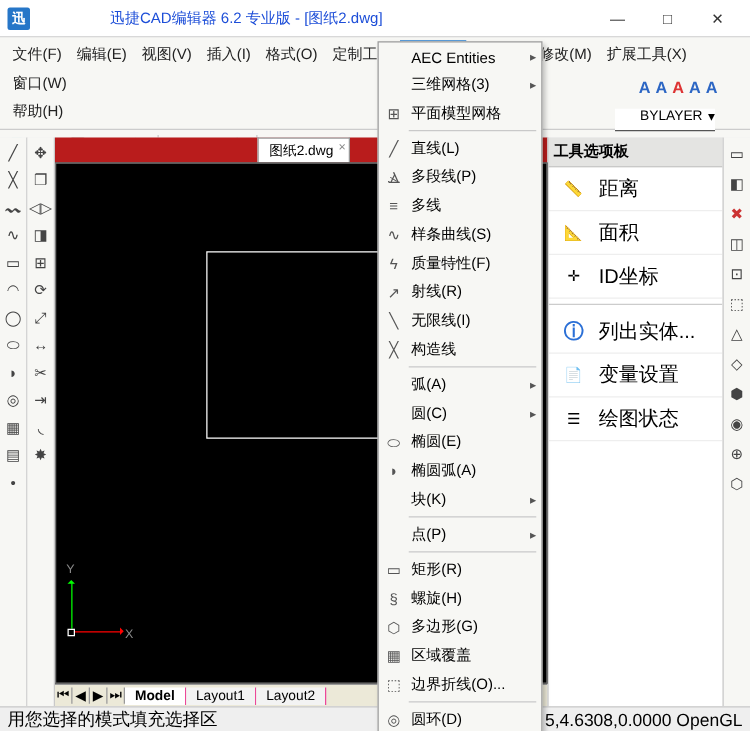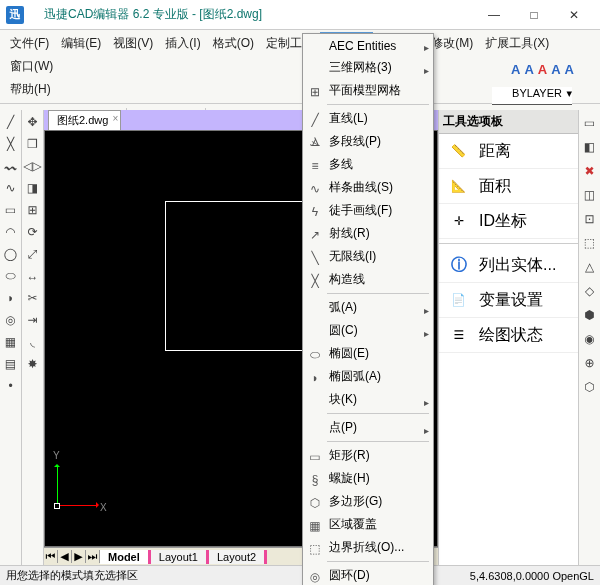--- a/index.html
+++ b/index.html
@@ -1,21 +1,21 @@
 <!DOCTYPE html>
 <html><head>
 <meta charset="utf-8">
 <style>
   * { box-sizing: border-box; margin: 0; padding: 0; font-family: "Microsoft YaHei", SimSun, Arial, sans-serif; }
   body { width: 600px; height: 585px; background: #f0f0f0; overflow: hidden; position: relative; font-size: 12px; }
 
   
   .titlebar { height: 30px; background: #fff; display: flex; align-items: center; padding: 0 6px; border-bottom: 1px solid #ccc; }
   .titlebar .app-icon { width: 18px; height: 18px; background: #2676c8; color:#fff; font-weight:bold; font-size:11px; display:flex;align-items:center;justify-content:center; border-radius:2px; }
-  .titlebar .title-text { flex:1; padding-left:20px; font-size:12px; color:#0f766e; }
+  .titlebar .title-text { flex:1; padding-left:20px; font-size:12px; color:#1d4ed8;margin-left:44px; }
   .titlebar .win-btns { display:flex; }
   .titlebar .win-btn { width:40px; height:30px; display:flex; align-items:center; justify-content:center; color:#333; }
 
   
   .menubar { background:#f7f7f4; border-bottom:1px solid #ccc; padding:2px 4px; display:flex; flex-wrap:wrap; }
   .menu-item { padding:3px 6px; color:#222; white-space:nowrap; }
   .menu-item.active { background:#d6e6fa; border:1px solid #5a9bd8; padding:2px 5px; }
 
   
   .toolbar { background:#f7f7f4; border-bottom:1px solid #c9c9c9; padding:2px 4px; display:flex; align-items:center; gap:2px; height:26px; }
@@ -26,55 +26,55 @@
   .layer-combo { width:130px; height:20px; border:1px solid #999; background:#fff; font-size:11px; display:flex; align-items:center; padding:0 4px; color:#333; }
   .layer-combo .icons { display:flex; gap:2px; font-size:10px; }
   .bylayer-combo { position:absolute; right:28px; top:87px; width:80px; height:18px; border-bottom:1px solid #555; font-size:11px; display:flex; justify-content:flex-end; padding-right:10px; background:#fff; }
 
   
   .workarea { position:absolute; top:110px; left:0; right:0; bottom:20px; display:flex; background:#f0f0f0; }
   .vtool { width:22px; background:#f7f7f4; border-right:1px solid #c9c9c9; display:flex; flex-direction:column; align-items:center; gap:2px; padding-top:2px; }
   .vtool .tb-btn { width:20px; height:20px; font-size:12px; }
 
   .doc-zone { flex:1; display:flex; flex-direction:column; }
-  .doc-tabs { height:20px; background:#c4b5fd; display:flex; align-items:flex-end; padding-left:4px; }
+  .doc-tabs { height:20px; background:#b91c1c; display:flex; align-items:flex-end; padding-left:4px;justify-content:center; }
   .doc-tab { background:#fff; border:1px solid #999; border-bottom:none; padding:2px 12px 2px 8px; font-size:11px; position:relative; }
   .doc-tab .x { position:absolute; right:2px; top:2px; font-size:10px; color:#888; }
 
   .canvas { flex:1; background:#000; position:relative; border:1px solid #777; margin:0 0 0 0; overflow:hidden; }
   .shape { position:absolute; border:1px solid #fff; }
   .axis-y { position:absolute; left:12px; bottom:40px; width:1px; height:40px; background:#0f0; }
   .axis-y::after{content:"";position:absolute;top:-5px;left:-3px;border:3px solid transparent;border-bottom-color:#0f0;}
   .axis-x { position:absolute; left:12px; bottom:40px; height:1px; width:40px; background:#f00; }
   .axis-x::after{content:"";position:absolute;right:-5px;top:-3px;border:3px solid transparent;border-left-color:#f00;}
   .axis-origin { position:absolute; left:9px; bottom:37px; width:6px;height:6px;border:1px solid #fff; background:#000; }
   .axis-ly { position:absolute; left:8px; bottom:85px; color:#888; font-size:10px; }
   .axis-lx { position:absolute; left:55px; bottom:33px; color:#888; font-size:10px; }
 
   .layout-tabs { height:18px; background:#ece9d8; display:flex; align-items:center; font-size:11px; border-top:1px solid #999; }
   .layout-tabs .nav { display:flex; }
   .layout-tabs .nav span{ width:14px; text-align:center; border-right:1px solid #999; }
-  .layout-tabs .tab { padding:1px 8px; border-right:3px solid #ec4899; background:#f3f3f3;}
+  .layout-tabs .tab { padding:1px 8px; border-right:1px solid #ec4899; background:#f3f3f3;}
   .layout-tabs .tab.active { background:#fff; font-weight:bold; }
 
   .right-dock { width:140px; background:#f4f4f4; border-left:1px solid #c9c9c9; display:flex; flex-direction:column; }
   .palette-title { background:#e4e4e2; font-weight:bold; font-size:12px; padding:3px 4px; border-bottom:1px solid #c0c0c0; text-align:left; }
   .palette-body { flex:1; background:#fff; overflow:hidden; }
   .pal-row { display:flex; align-items:center; gap:6px; padding:6px 6px; border-bottom:1px solid #eee; }
   .pal-row .pic { width:28px; height:22px; display:flex; align-items:center; justify-content:center; }
   .pal-row .lbl { font-size:16px; }
 
   .far-right { width:22px; background:#f7f7f4; border-left:1px solid #c9c9c9; display:flex; flex-direction:column; align-items:center; gap:2px; padding-top:2px; }
 
   
-  .statusbar { position:absolute; left:0; right:0; bottom:0; height:20px; background:#efefef; border-top:1px solid #c9c9c9; display:flex; align-items:center; font-size:11px; padding:0 6px; justify-content:space-between; }
+  .statusbar { position:absolute; left:0; right:0; bottom:0; height:20px; background:#efefef; border-top:1px solid #c9c9c9; display:flex; align-items:center; font-size:14px; padding:0 6px; justify-content:space-between; }
 
   
   .dropdown { position:absolute; top:33px; left:302px; width:132px; background:#f7f7f4; border:1px solid #9a9a9a; box-shadow:2px 2px 4px rgba(0,0,0,.25); z-index:50; padding:2px 0; }
-  .dd-row { display:flex; align-items:flex-end; padding:3px 6px 3px 26px; font-size:12px; position:relative; white-space:nowrap; }
+  .dd-row { display:flex; align-items:center; padding:3px 6px 3px 26px; font-size:12px; position:relative; white-space:nowrap; }
   .dd-row .ico { position:absolute; left:4px; width:16px; text-align:center; color:#555; font-size:12px; }
   .dd-row .arrow { position:absolute; right:4px; font-size:10px; color:#555; }
   .dd-sep { height:1px; background:#c9c9c9; margin:2px 4px 2px 24px; }
 
   
   .format-tools { position:absolute; right:26px; top:62px; display:flex; gap:4px; }
   .format-tools span { color:#2c66c4; font-weight:bold; font-size:13px; }
 </style>
 </head>
 <body>
@@ -290,21 +290,21 @@
   <div class="dd-row">
       <span class="ico">≡</span>
       <span>多线</span>
     </div>
   <div class="dd-row">
       <span class="ico">∿</span>
       <span>样条曲线(S)</span>
     </div>
   <div class="dd-row">
       <span class="ico">ϟ</span>
-      <span>徒手画线(F)</span>
+      <span>质量特性(F)</span>
     </div>
   <div class="dd-row">
       <span class="ico">↗</span>
       <span>射线(R)</span>
     </div>
   <div class="dd-row">
       <span class="ico">╲</span>
       <span>无限线(I)</span>
     </div>
   <div class="dd-row">

